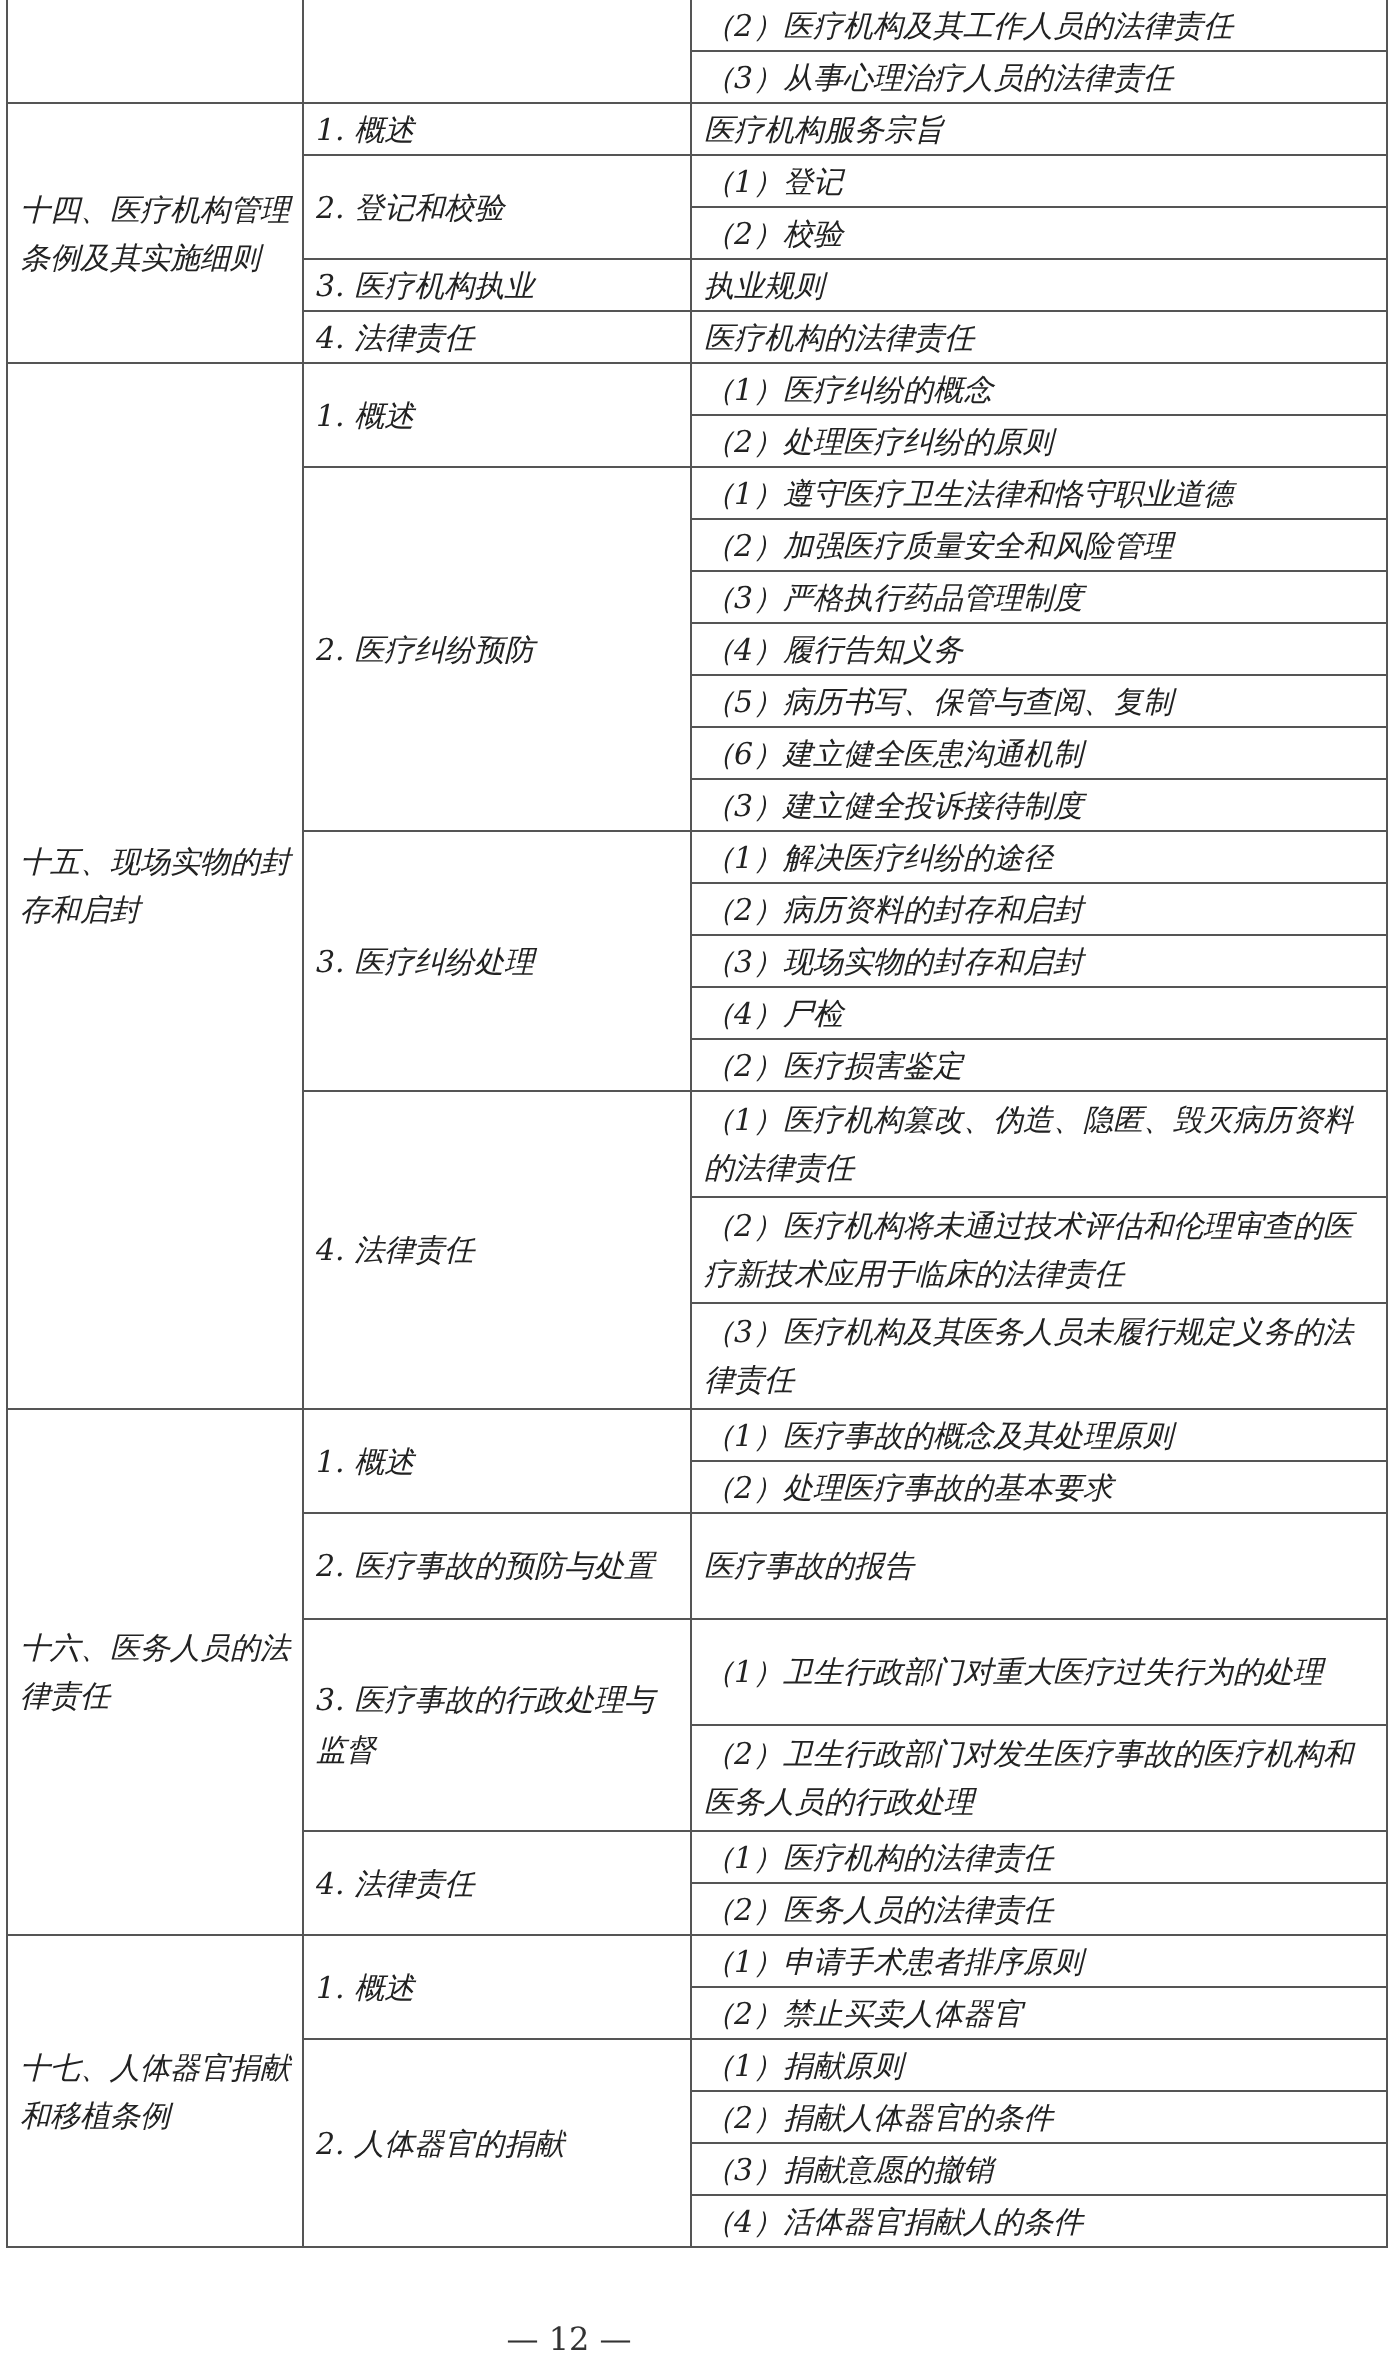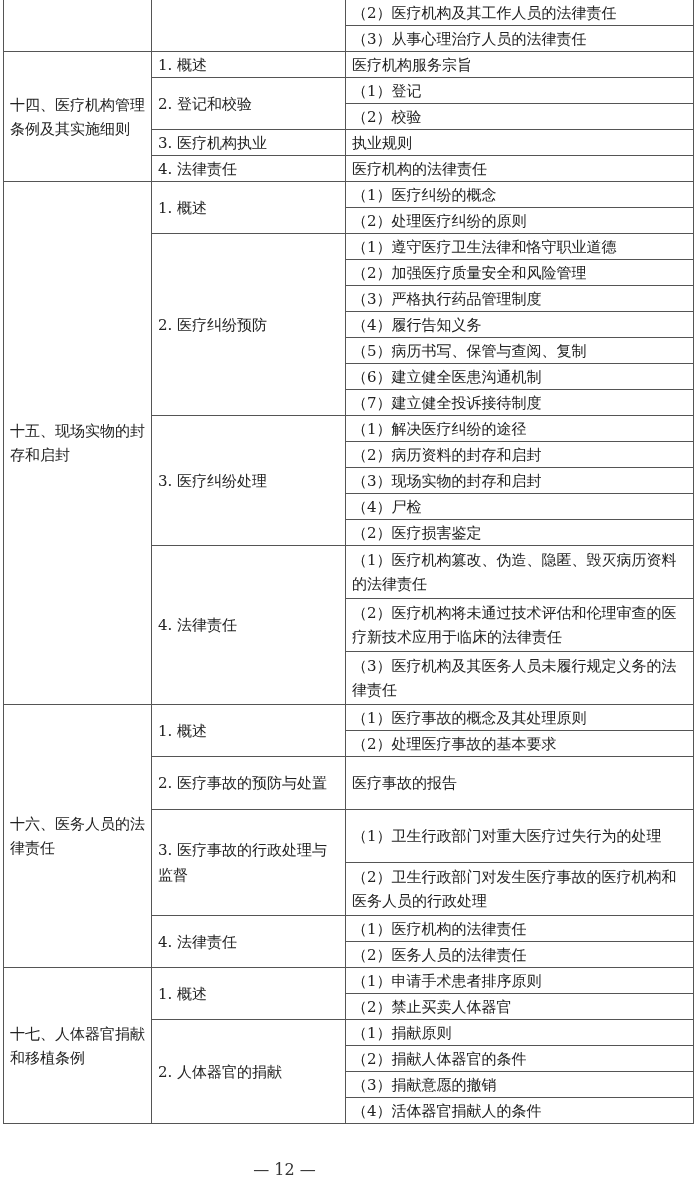--- a/index.html
+++ b/index.html
@@ -1,19 +1,19 @@
 <!DOCTYPE html>
 <html><head>
 <meta charset="utf-8">
 <style>
   html, body { margin: 0; padding: 0; background: #ffffff; }
   body { width: 696px; height: 1190px; position: relative; overflow: hidden;
          font-family: "DejaVu Serif", "Liberation Serif", serif; color: #222; }
   table.syllabus { position: absolute; left: 3px; top: 0px; width: 690px;
-                   border-collapse: collapse; table-layout: fixed; font-size: 15px; }
+                   border-collapse: collapse; table-layout: fixed; font-size: 15px; font-style: italic; }
   table.syllabus td { border: 1.3px solid #555; padding: 0 6px; vertical-align: middle;
                       line-height: 24px; }
   col.c1 { width: 148px; } col.c2 { width: 194px; } col.c3 { width: 348px; }
   td.unit { padding-left: 8px; line-height: 27px; }
   td.topic { padding-left: 8px; }
   td.pt { height: 25px; }
   td.pt2 { height: 52px; line-height: 25px; margin-top: 48px; }
   .footer { position: absolute; left: 0; width: 569px; top: 1160px; text-align: center;
             font-size: 16px; color: #333; }
   .first-top { border-top: none !important; }
@@ -80,21 +80,21 @@
     <tr>
         <td class="pt">（4）履行告知义务</td>
       </tr>
     <tr>
         <td class="pt">（5）病历书写、保管与查阅、复制</td>
       </tr>
     <tr>
         <td class="pt">（6）建立健全医患沟通机制</td>
       </tr>
     <tr>
-        <td class="pt">（7）建立健全投诉接待制度</td>
+        <td class="pt">（3）建立健全投诉接待制度</td>
       </tr>
     <tr>
       <td rowspan="5" class="topic">3. 医疗纠纷处理</td>
       <td class="pt">（1）解决医疗纠纷的途径</td>
     </tr>
     <tr>
         <td class="pt">（2）病历资料的封存和启封</td>
       </tr>
     <tr>
         <td class="pt">（3）现场实物的封存和启封</td>

